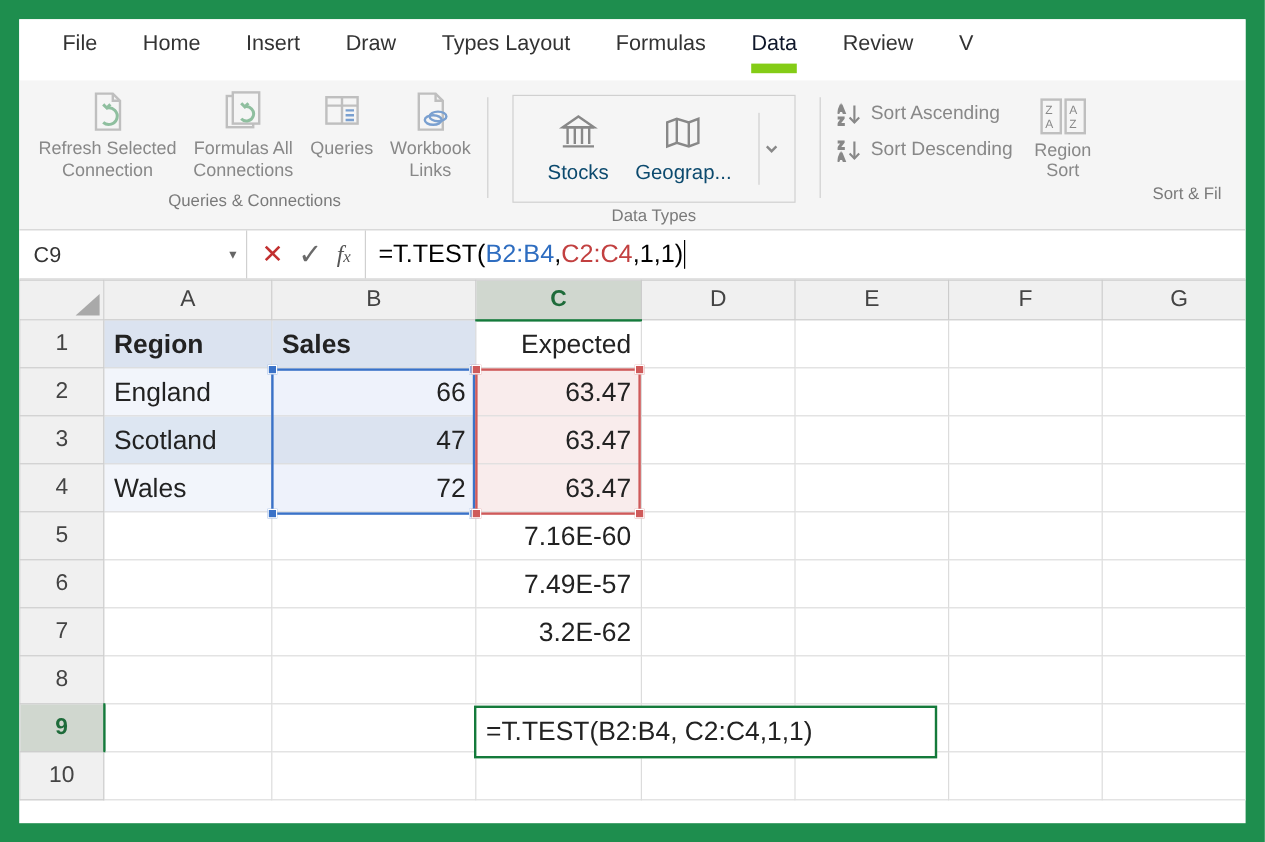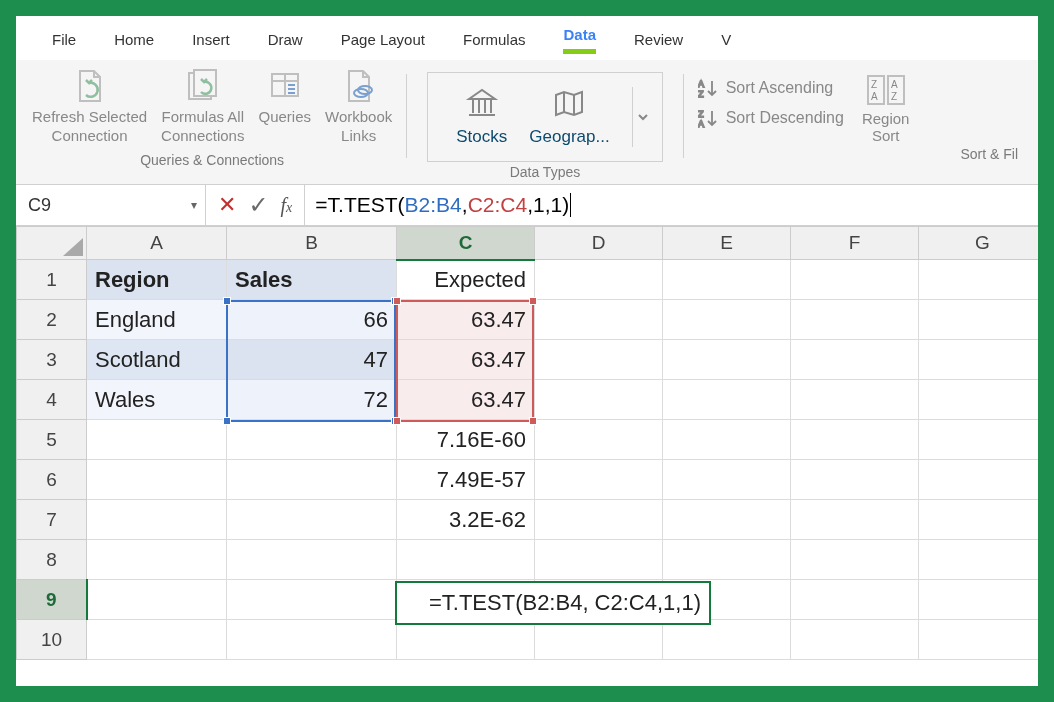--- a/index.html
+++ b/index.html
@@ -15,29 +15,29 @@
     background: #fff;
     width: 100%;
     height: 100%;
     display: flex;
     flex-direction: column;
     overflow: hidden;
   }
   
   .tab-bar {
     display: flex;
-    align-items: flex-end;
+    align-items: flex-start;
     gap: 38px;
     padding: 10px 30px 6px 36px;
-    font-size: 15px;
+    font-size: 18px;
     color: #333;
     background: #fff;
   }
   .tab { cursor: pointer; padding-bottom: 6px; }
-  .tab.active { font-weight: 700; color: #3b82f6; border-bottom: 5px solid #84cc16; }
+  .tab.active { font-weight: 400; color: #0f172a; border-bottom: 8px solid #84cc16; }
   
   .ribbon {
     background: #f5f5f5;
     padding: 8px 10px 4px 10px;
     display: flex;
     align-items: stretch;
     color: #6a6a6a;
     font-size: 15px;
   }
   .ribbon-group {
@@ -179,21 +179,21 @@
 </head>
 <body>
 
 <div class="app-window">
 
   <div class="tab-bar">
     <div class="tab">File</div>
     <div class="tab">Home</div>
     <div class="tab">Insert</div>
     <div class="tab">Draw</div>
-    <div class="tab">Page Layout</div>
+    <div class="tab">Types Layout</div>
     <div class="tab">Formulas</div>
     <div class="tab active">Data</div>
     <div class="tab">Review</div>
     <div class="tab">V</div>
   </div>
 
   <div class="ribbon">
     <div class="ribbon-group">
       <div class="ribbon-group-inner">
         <div class="ribbon-btn">
@@ -471,18 +471,18 @@
       <div class="handle blue" style="right:-5px; bottom:-5px;"></div>
     </div>
 
     <div class="overlay range-border-red" style="left:380px; top:74px; width:138px; height:122px;">
       <div class="handle red" style="left:-5px; top:-5px;"></div>
       <div class="handle red" style="right:-5px; top:-5px;"></div>
       <div class="handle red" style="left:-5px; bottom:-5px;"></div>
       <div class="handle red" style="right:-5px; bottom:-5px;"></div>
     </div>
 
-    <div class="edit-cell-box" style="left:379px; top:355px; width:316px; height:44px;justify-content:flex-end;">
+    <div class="edit-cell-box" style="left:379px; top:355px; width:386px; height:44px;">
       <span>=T.TEST(B2:B4, C2:C4,1,1)</span>
     </div>
   </div>
 
 </div>
 
 </body></html>

